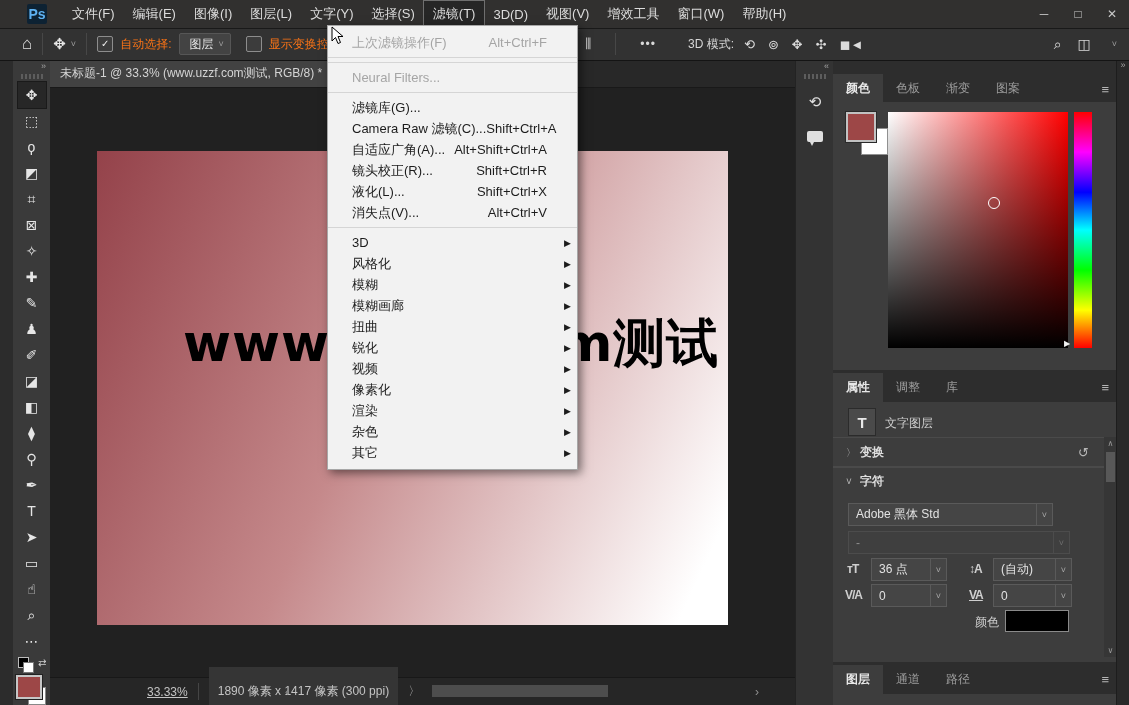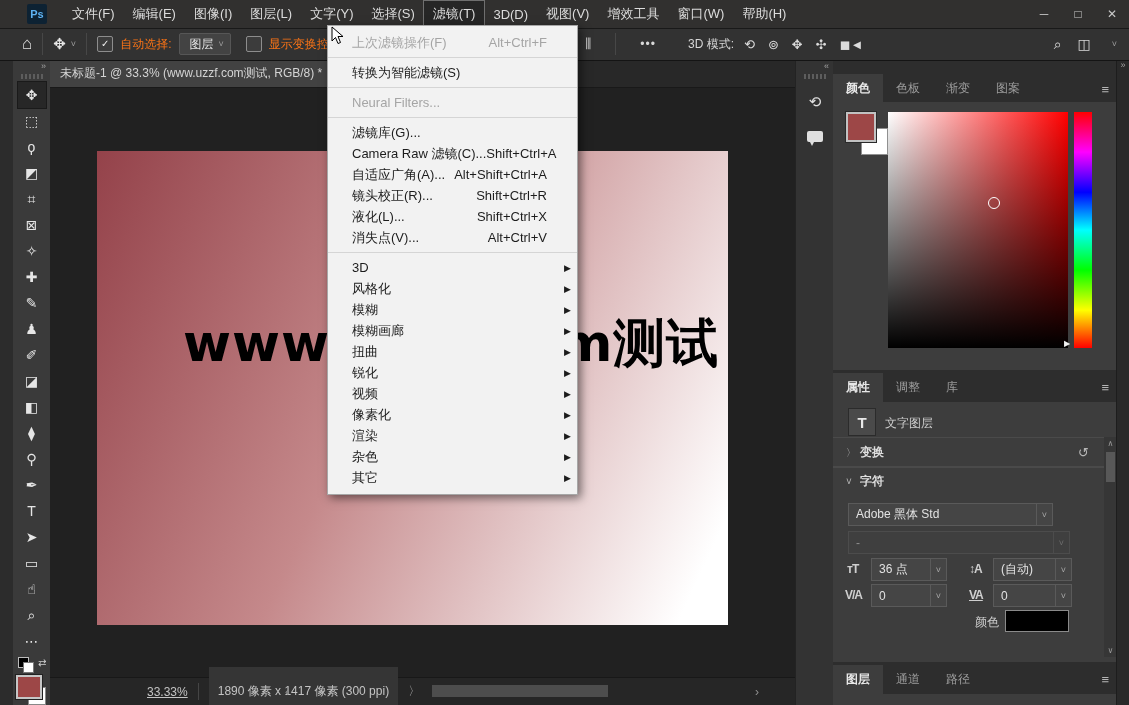--- a/index.html
+++ b/index.html
@@ -1,20 +1,20 @@
 <!DOCTYPE html>
 <html><head>
 <meta charset="utf-8">
 <style>
   html,body{margin:0;padding:0;background:#111;}
   .app{position:relative;width:1129px;height:705px;background:#1f1f1f;overflow:hidden;
        font-family:"Liberation Sans","DejaVu Sans",sans-serif;color:#d6d6d6;font-size:12px;-webkit-font-smoothing:antialiased;}
   
   .menubar{position:absolute;top:0;left:0;right:0;height:28px;background:#31302f;display:flex;align-items:center;border-bottom:1px solid #191919;z-index:5;}
-  .ps-logo{width:20px;height:20px;margin-left:27px;background:#0d2233;color:#5eb2f2;font-size:11px;font-weight:bold;
+  .ps-logo{width:20px;height:20px;margin-left:27px;background:#0d2233;color:#5eb2f2;font-size:14px;font-weight:bold;
            display:flex;align-items:center;justify-content:center;border-radius:2px;flex:0 0 auto;}
   .menus{display:flex;margin-left:16px;height:100%;align-items:center;}
   .menu-title{padding:4px 9px;white-space:nowrap;color:#dcdcdc;font-size:13px;}
   .menu-title.active{background:#262626;outline:1px solid #6f6f6f;}
   .win-controls{margin-left:auto;display:flex;height:100%;}
   .winbtn{width:34px;display:flex;align-items:center;justify-content:center;font-size:12px;color:#c9c9c9;}
   
   .optionsbar{position:absolute;top:28px;left:0;right:0;height:32px;background:#323232;border-bottom:1px solid #141414;
               display:flex;align-items:center;z-index:4;}
   .obar-sep{width:1px;height:22px;background:#474747;margin:0 10px;flex:0 0 auto;}
@@ -455,25 +455,20 @@
   <div class="fm-item disabled">
         <span class="fm-label">上次滤镜操作(F)</span>
         <span class="fm-shortcut">Alt+Ctrl+F</span>
         <span class="fm-arrow">▶</span>
       </div>
       <div class="fm-item separator">
         
         
         
       </div>
-      <div class="fm-item">
-        <span class="fm-label">转换为智能滤镜(S)</span>
-        <span class="fm-shortcut"></span>
-        <span class="fm-arrow">▶</span>
-      </div>
       <div class="fm-item separator">
         
         
         
       </div>
       <div class="fm-item disabled">
         <span class="fm-label">Neural Filters...</span>
         <span class="fm-shortcut"></span>
         <span class="fm-arrow">▶</span>
       </div>

